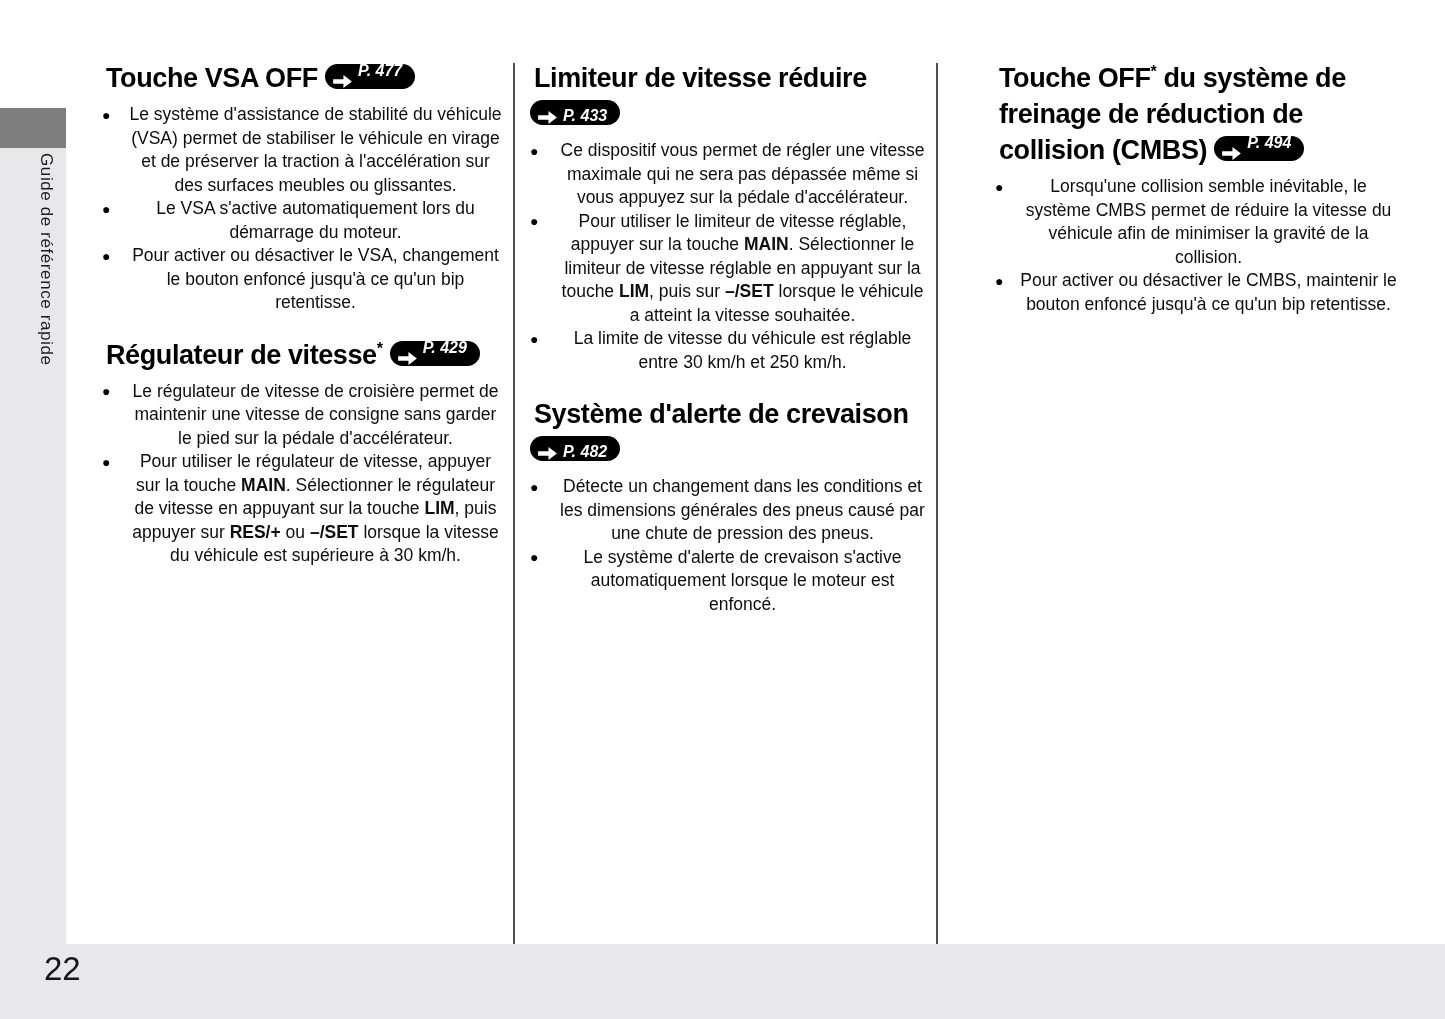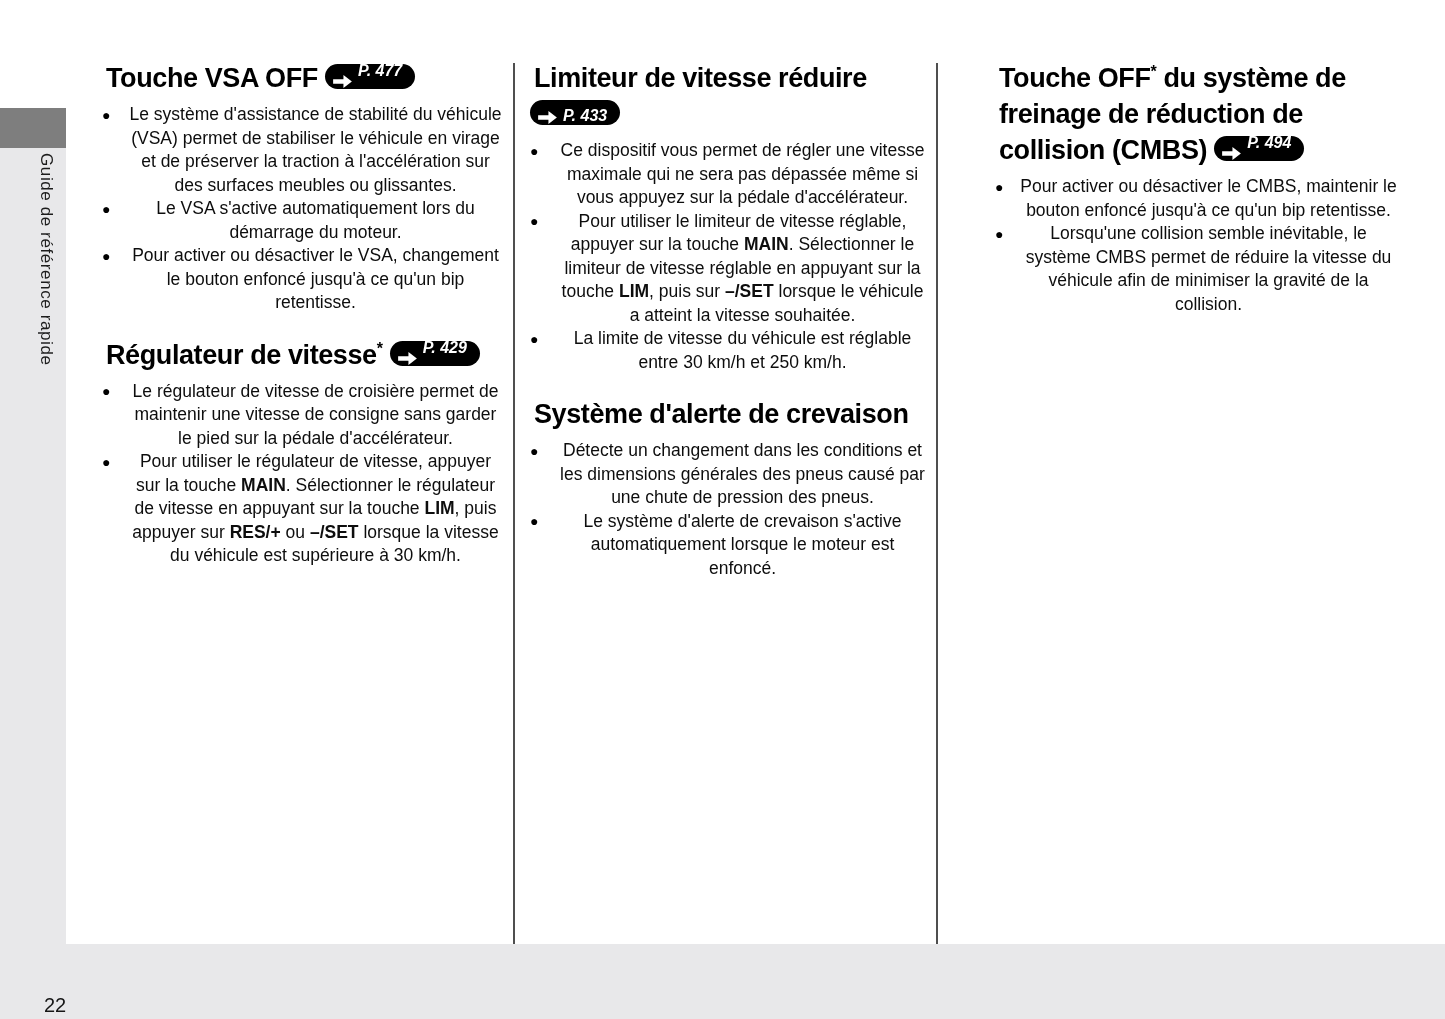--- a/index.html
+++ b/index.html
@@ -28,22 +28,22 @@
     writing-mode:vertical-rl;
     font-size:17px; letter-spacing:0.6px; color:#1c1c1c;
     white-space:nowrap;
   }
   
   .footer-strip {
     position:absolute; left:0; top:944px; width:1445px; height:75px;
     background:#e8e8ea;
   }
   .page-number {
-    position:absolute; left:44px; top:994px;
-    font-size:20px; color:#161616;
+    position:absolute; left:44px; top:950px;
+    font-size:33px; color:#161616;
   }
   
   .divider {
     position:absolute; top:63px; height:881px; width:2px;
     background:#4f4f4f;
   }
   .divider.d1 { left:513px; }
   .divider.d2 { left:936px; }
   
   .col { position:absolute; top:60px; }
@@ -126,37 +126,43 @@
             <span>P. 433</span>
           </span></div>
         <ul class="bullets">
           <li><span>Ce dispositif vous permet de régler une vitesse maximale qui ne sera pas dépassée même si vous appuyez sur la pédale d'accélérateur.</span></li>
           <li><span>Pour utiliser le limiteur de vitesse réglable, appuyer sur la touche </span><b>MAIN</b><span>. Sélectionner le limiteur de vitesse réglable en appuyant sur la touche </span><b>LIM</b><span>, puis sur </span><b>–/SET</b><span> lorsque le véhicule a atteint la vitesse souhaitée.</span></li>
           <li><span>La limite de vitesse du véhicule est réglable entre 30 km/h et 250 km/h.</span></li>
         </ul>
       </section>
       <section class="section">
         <h2 class="section-title">Système d'alerte de crevaison</h2>
+        <div class="badge-line"><span class="page-badge">
+            <svg width="21" height="15" viewBox="0 0 22 16">
+              <path d="M1 5.5 H12 V1 L21 8 L12 15 V10.5 H1 Z" fill="#ffffff"></path>
+            </svg>
+            <span>P. 482</span>
+          </span></div>
         <ul class="bullets">
           <li><span>Détecte un changement dans les conditions et les dimensions générales des pneus causé par une chute de pression des pneus.</span></li>
           <li><span>Le système d'alerte de crevaison s'active automatiquement lorsque le moteur est enfoncé.</span></li>
         </ul>
       </section>
     </div>
   <div class="col c3">
       <section class="section">
         <h2 class="section-title">Touche OFF<sup>*</sup> du système de freinage de réduction de collision (CMBS) <span class="page-badge">
             <svg width="21" height="15" viewBox="0 0 22 16">
               <path d="M1 5.5 H12 V1 L21 8 L12 15 V10.5 H1 Z" fill="#ffffff"></path>
             </svg>
             <span>P. 494</span>
           </span></h2>
         <ul class="bullets">
+          <li><span>Lorsqu'une collision semble inévitable, le système CMBS permet de réduire la vitesse du véhicule afin de minimiser la gravité de la collision.</span></li>
           <li><span>Pour activer ou désactiver le CMBS, maintenir le bouton enfoncé jusqu'à ce qu'un bip retentisse.</span></li>
-          <li><span>Lorsqu'une collision semble inévitable, le système CMBS permet de réduire la vitesse du véhicule afin de minimiser la gravité de la collision.</span></li>
         </ul>
       </section>
     </div>
 
   <div class="footer-strip"></div>
   <div class="page-number">22</div>
 
 </div>
 
 </body></html>

